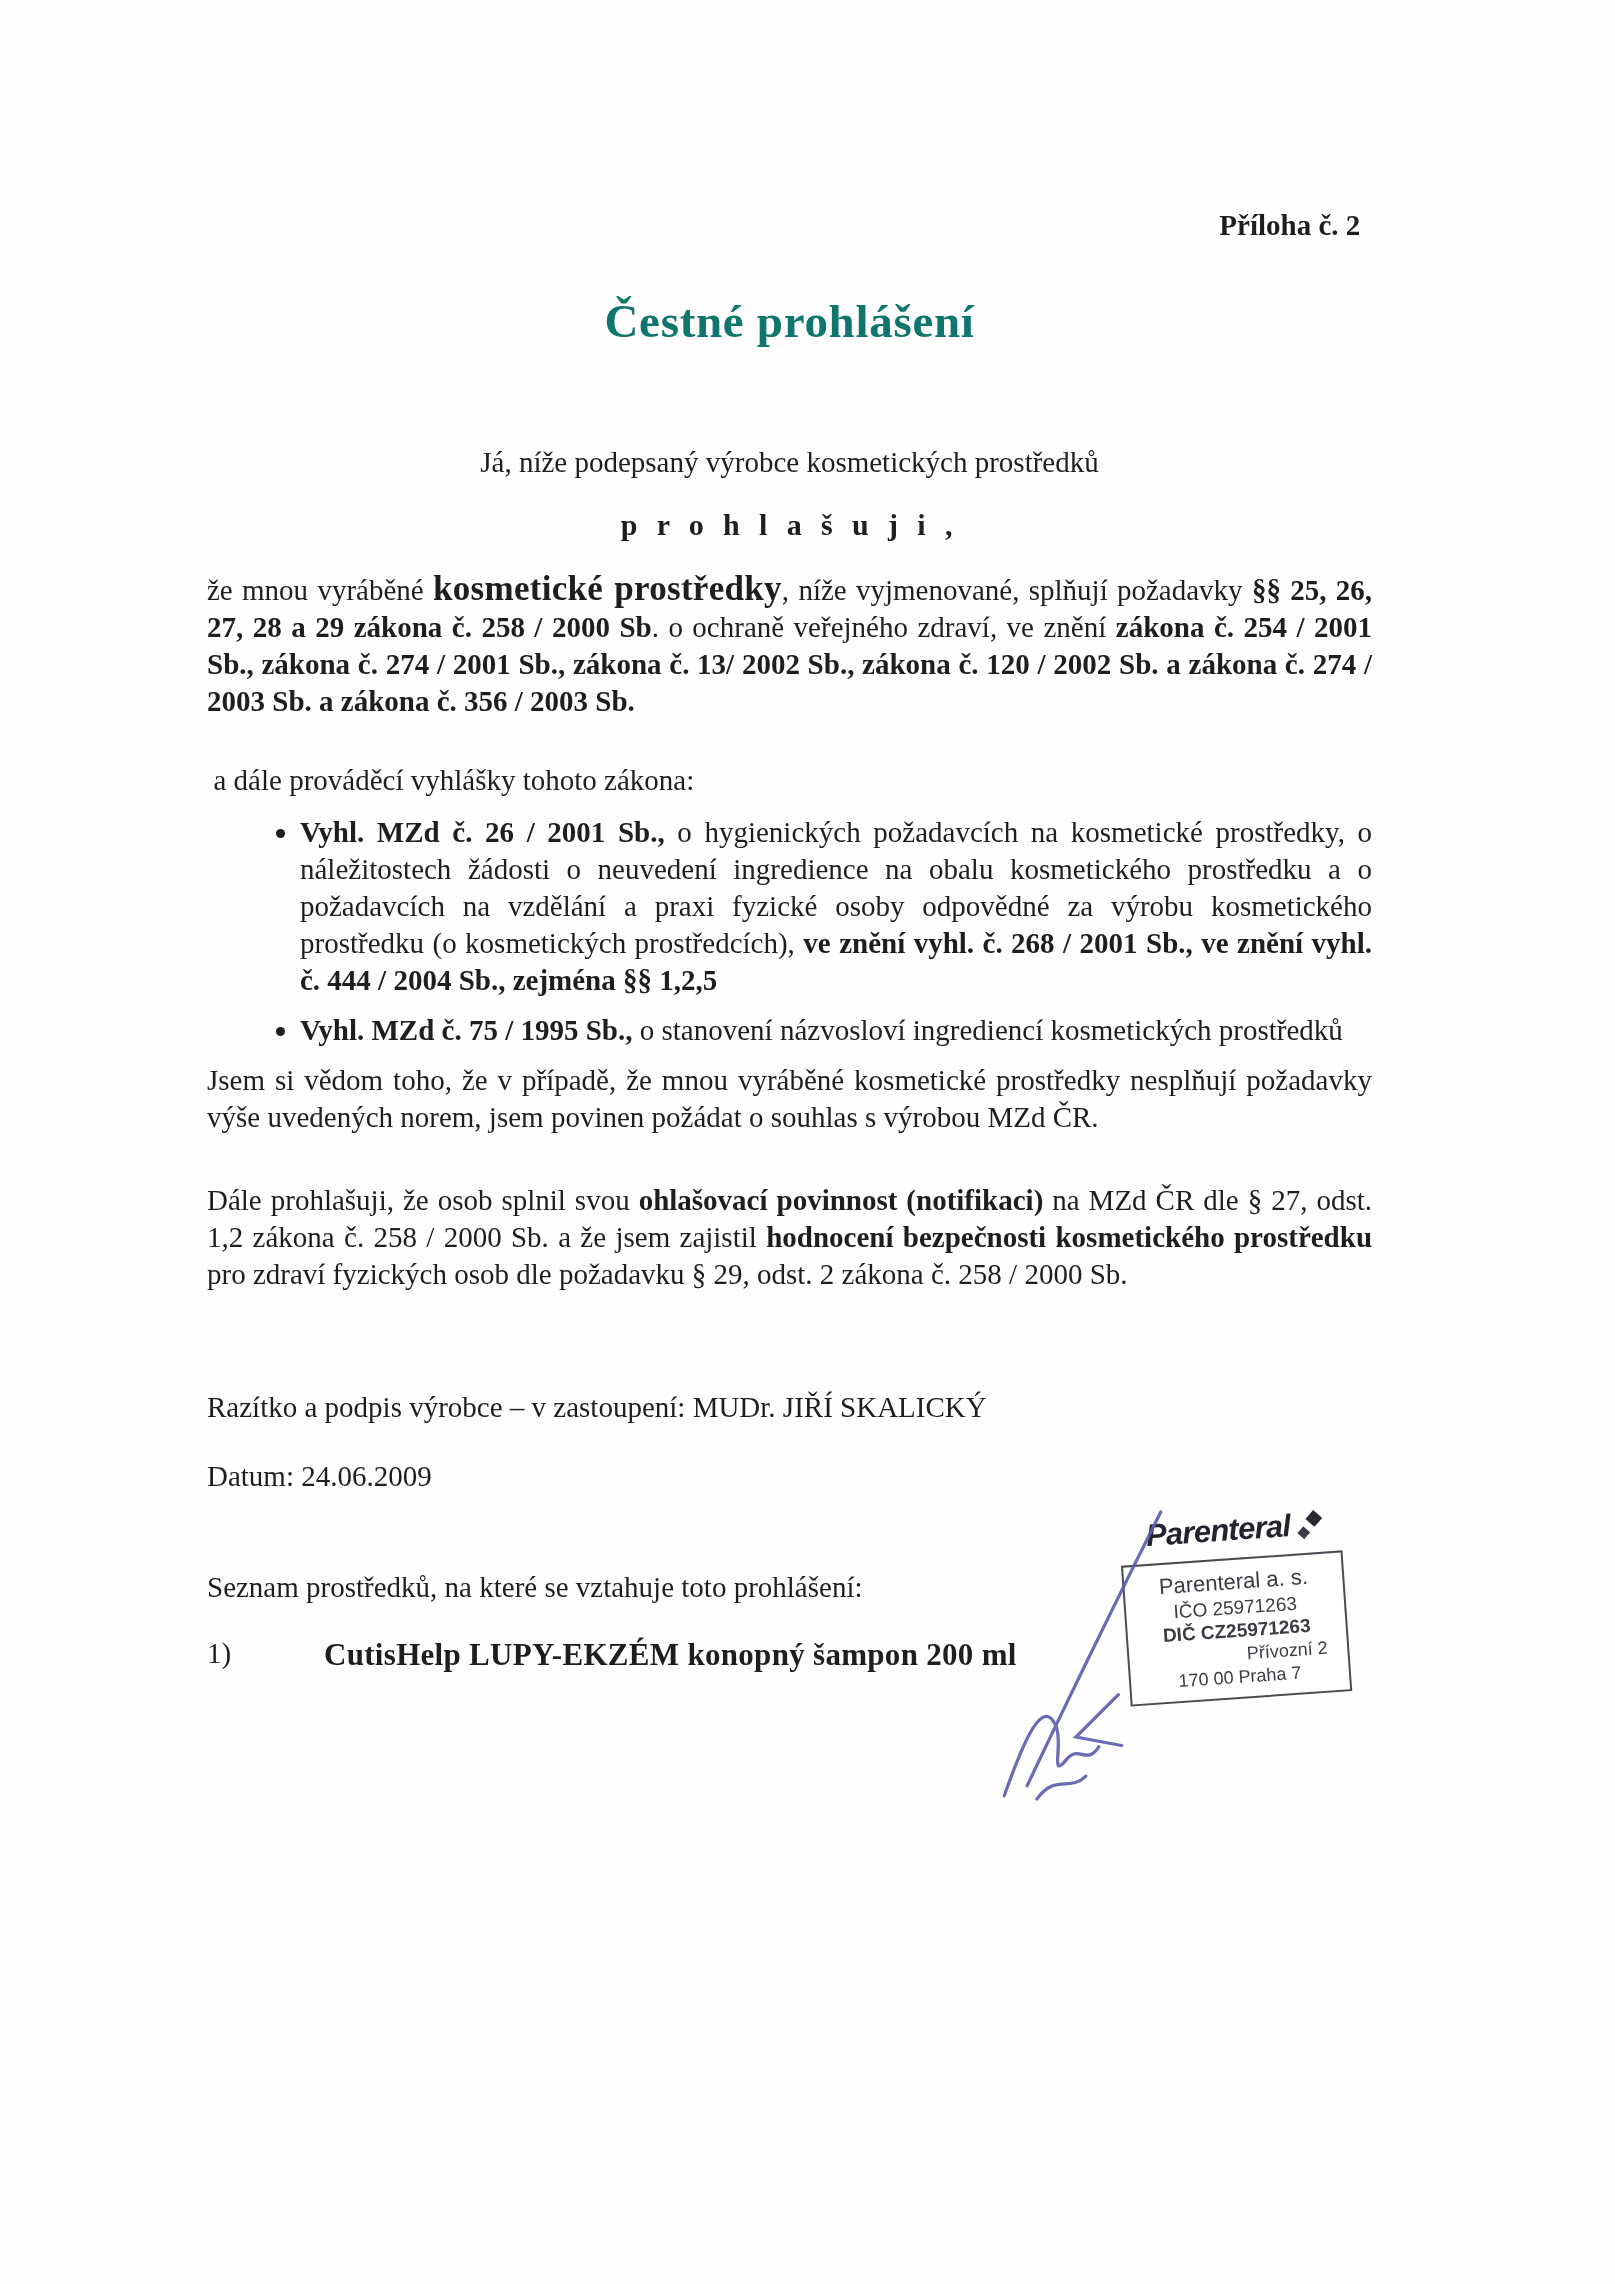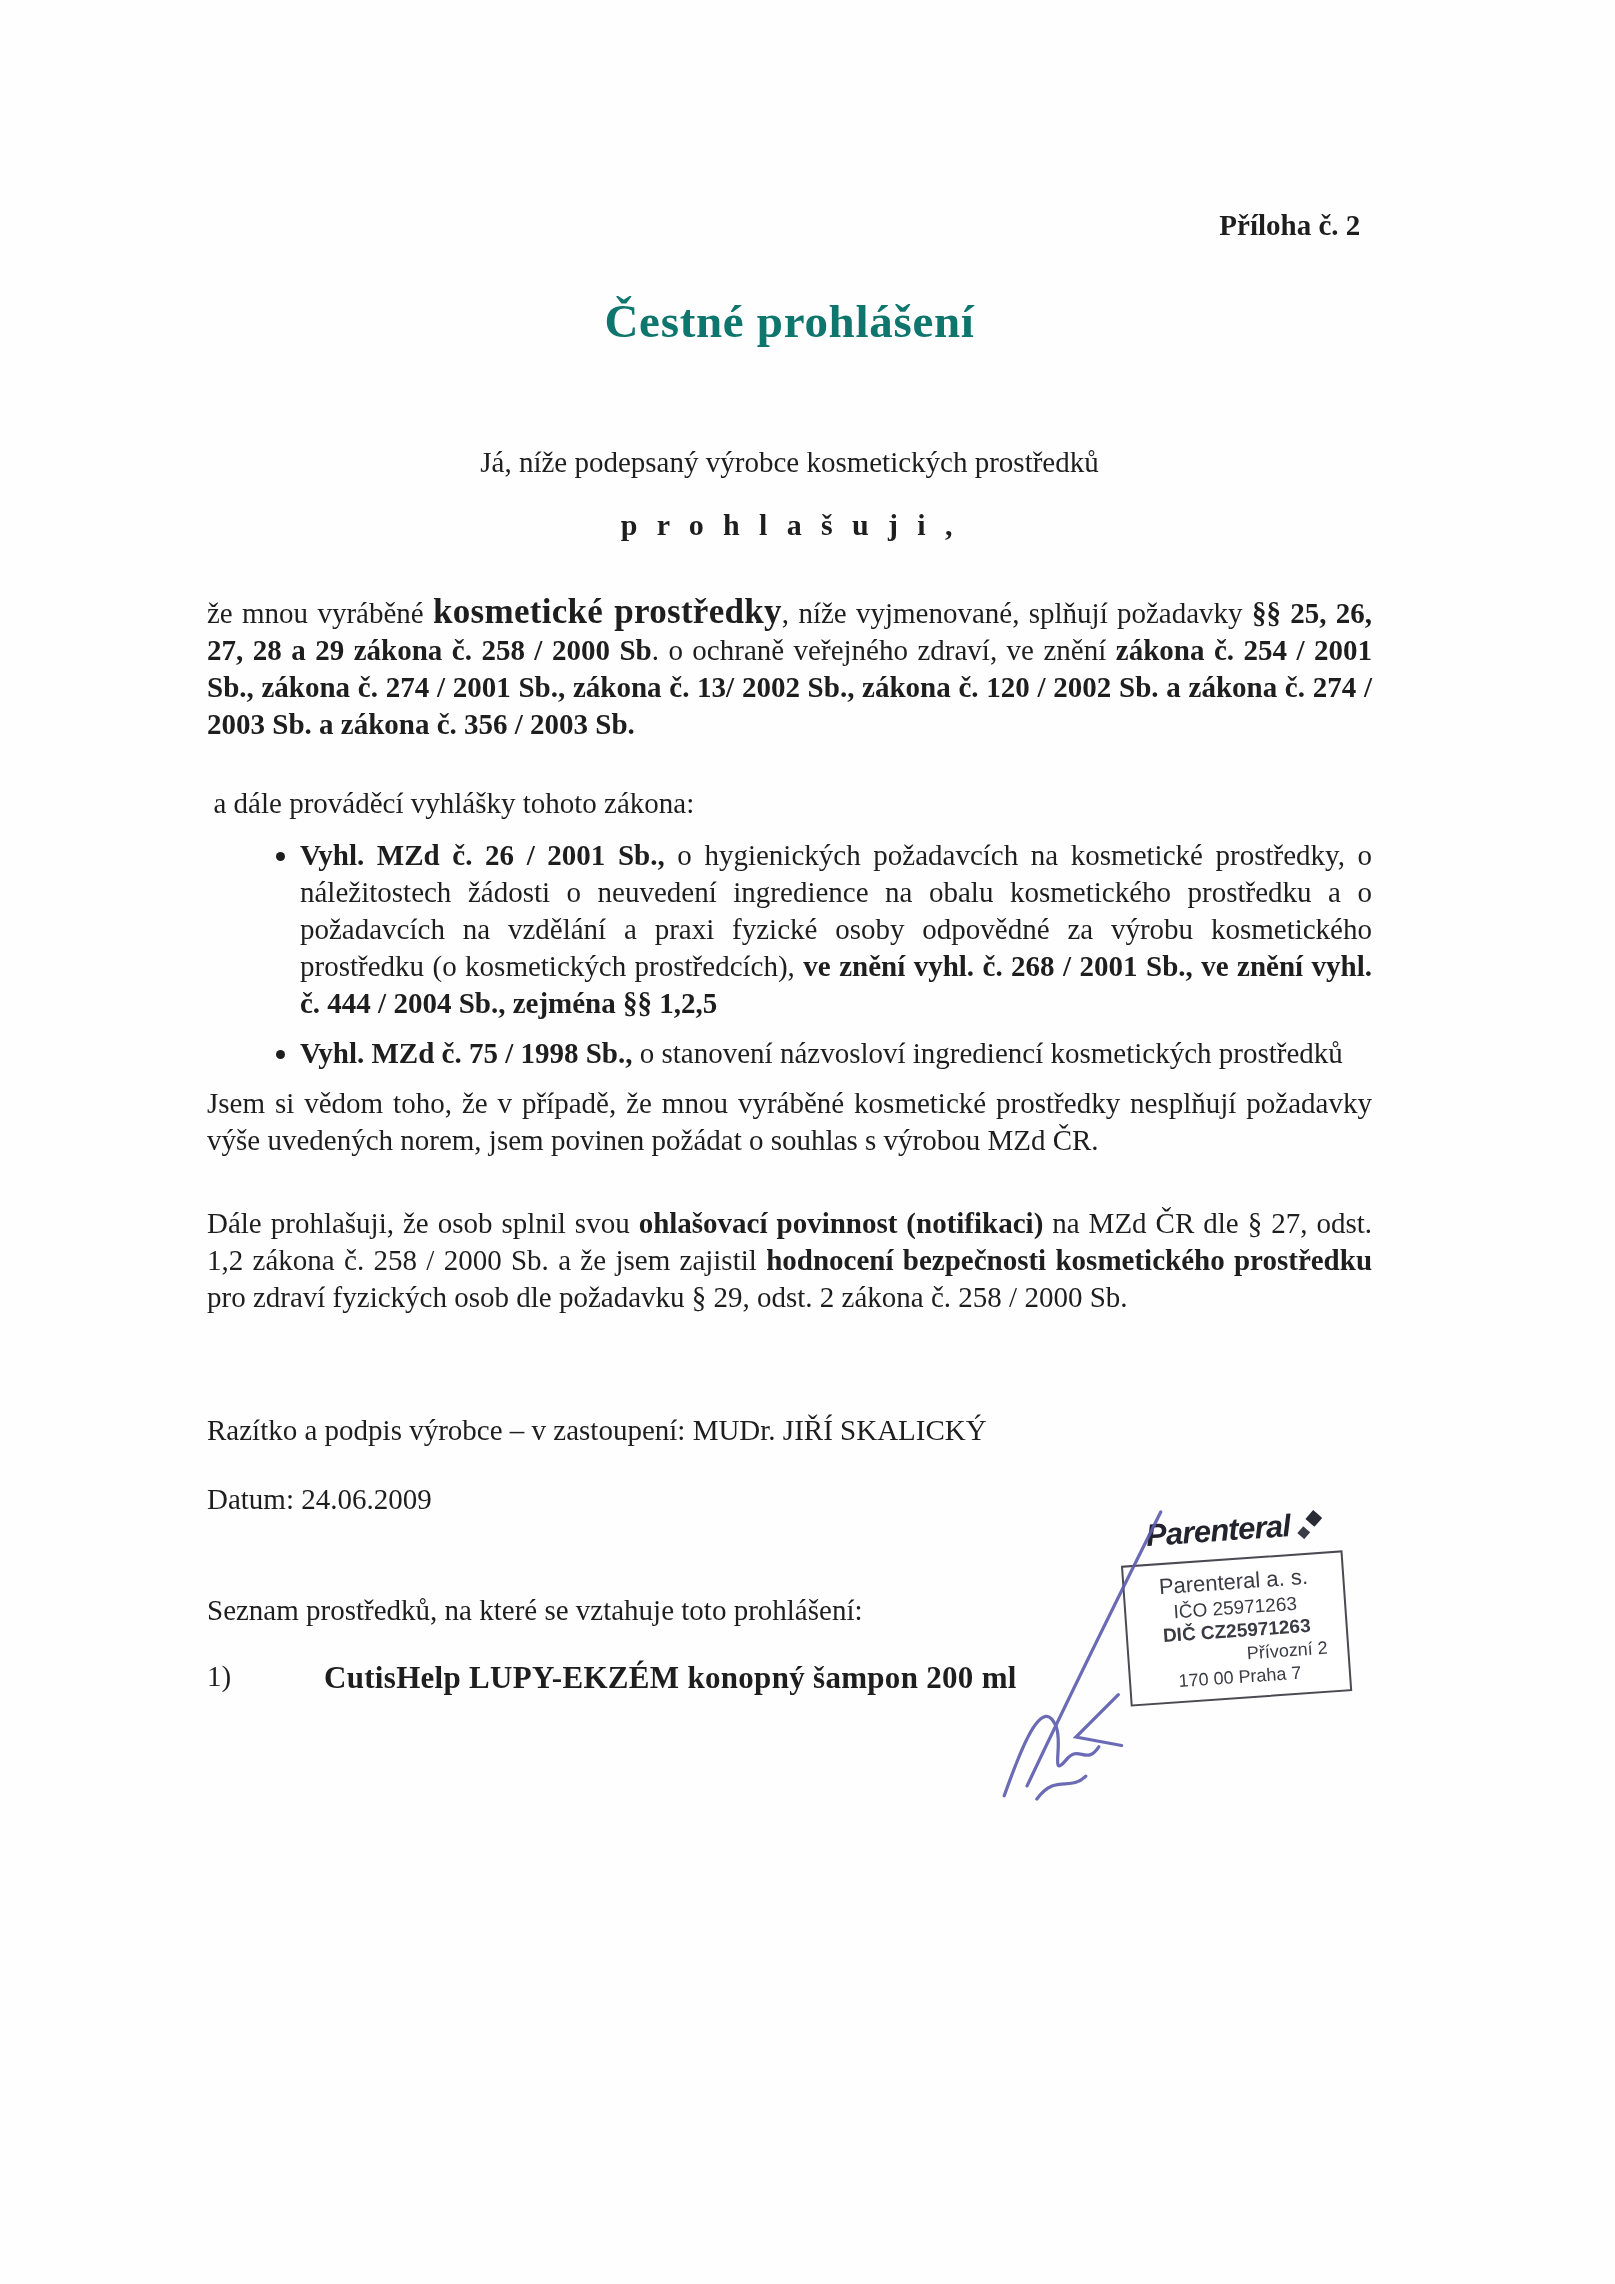--- a/index.html
+++ b/index.html
@@ -43,21 +43,21 @@
     font-size: 30px;
     font-weight: bold;
     letter-spacing: 5.9px;
     margin-top: 29px;
   }
   .para {
     font-size: 29px;
     line-height: 37px;
     text-align: justify;
   }
-  .law-para { margin-top: 51px; }
+  .law-para { margin-top: 28px; }
   .b { font-weight: bold; }
   .big { font-size: 35px; letter-spacing: 0.3px; }
   .decrees-intro {
     margin-top: 44px;
     font-size: 29px;
     padding-left: 6.5px;
     text-align: left;
   }
   ul.decrees {
     margin-top: 17px;
@@ -164,21 +164,21 @@
     <div class="intro">Já, níže podepsaný výrobce kosmetických prostředků</div>
 
     <div class="declaration">p r o h l a š u j i ,</div>
 
     <p class="para law-para"><span>že mnou vyráběné </span><span class="b big">kosmetické prostředky</span><span>, níže vyjmenované, splňují požadavky </span><span class="b">§§ 25, 26, 27, 28 a 29 zákona č. 258 / 2000 Sb</span><span>. o ochraně veřejného zdraví, ve znění </span><span class="b">zákona č. 254 / 2001 Sb., zákona č. 274 / 2001 Sb., zákona č. 13/ 2002 Sb., zákona č. 120 / 2002 Sb. a zákona č. 274 / 2003 Sb. a zákona č. 356 / 2003 Sb.</span></p>
 
     <div class="decrees-intro">a dále prováděcí vyhlášky tohoto zákona:</div>
 
     <ul class="decrees">
       <li><span class="b">Vyhl. MZd č. 26 / 2001 Sb.,</span><span>  o hygienických požadavcích na kosmetické prostředky, o náležitostech žádosti o neuvedení ingredience na obalu kosmetického prostředku a o požadavcích na vzdělání a praxi fyzické osoby odpovědné za výrobu kosmetického prostředku (o kosmetických prostředcích), </span><span class="b">ve znění vyhl. č. 268 / 2001 Sb., ve znění  vyhl. č. 444 / 2004 Sb., zejména §§ 1,2,5</span></li>
-      <li><span class="b">Vyhl. MZd č. 75 / 1998 Sb.,</span><span> o stanovení názvosloví ingrediencí kosmetických prostředků</span></li>
+      <li><span class="b">Vyhl. MZd č. 75 / 1995 Sb.,</span><span> o stanovení názvosloví ingrediencí kosmetických prostředků</span></li>
     </ul>
 
     <p class="para aware-para">Jsem si vědom toho, že v případě, že mnou vyráběné kosmetické prostředky nesplňují požadavky výše uvedených norem, jsem povinen požádat o souhlas s výrobou MZd ČR.</p>
 
     <p class="para notify-para"><span>Dále prohlašuji, že osob splnil svou </span><span class="b">ohlašovací povinnost (notifikaci)</span><span> na MZd ČR dle § 27, odst. 1,2 zákona č. 258 / 2000 Sb. a že jsem zajistil </span><span class="b">hodnocení bezpečnosti kosmetického prostředku</span><span> pro zdraví fyzických osob dle požadavku § 29, odst. 2 zákona č. 258 / 2000 Sb.</span></p>
 
     <div class="stamp-line-text">Razítko a podpis výrobce – v zastoupení: MUDr. JIŘÍ SKALICKÝ</div>
 
     <div class="date-line">Datum: 24.06.2009</div>
 

